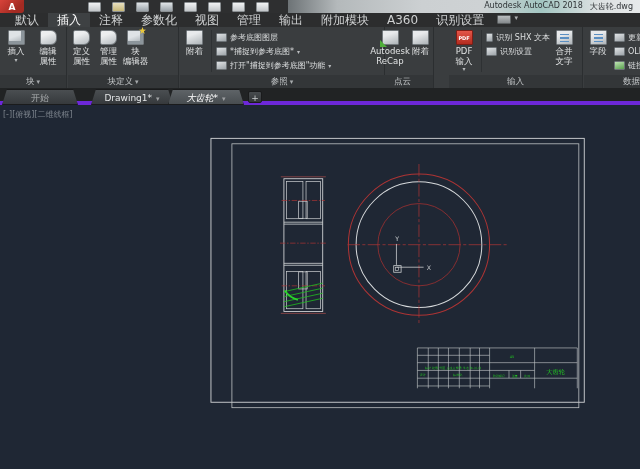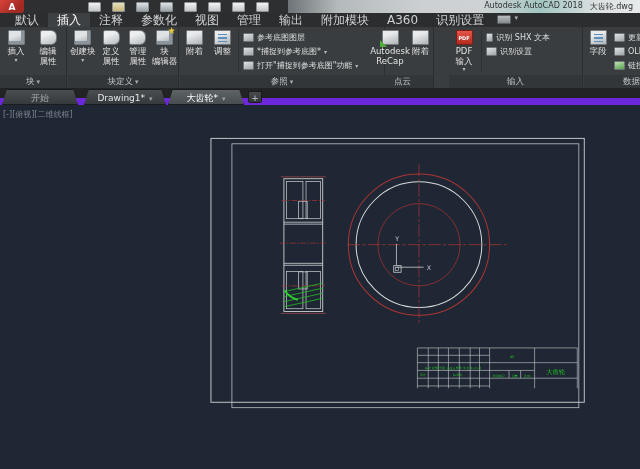--- a/index.html
+++ b/index.html
@@ -55,26 +55,26 @@
     background:repeating-linear-gradient(180deg,#5b8fc2 0 1.5px,transparent 1.5px 3.5px); }
   .optcol { display:flex; flex-direction:column; padding-top:4px; gap:2px; }
   .optrow { display:flex; align-items:center; height:12px; white-space:nowrap; }
   .optrow .oic { width:11px; height:9px; margin:0 3px 0 2px; border-radius:1px;
     background:linear-gradient(160deg,#dfe2e4,#9fa6ab); border:1px solid #6d7377; }
   .optrow .otx { font-size:8px; color:#dddfe0; }
   .optrow.has-arrow::after { content:"▾"; font-size:6px; color:#b8bbbd; margin-left:3px; }
   .vsep { width:1px; align-self:stretch; background:#2e3133; margin:3px 2px; }
 
   
-  #filetabs { left:0; top:88px; width:640px; height:17px; background:#212324; border-bottom:7px solid #6d28d9; }
+  #filetabs { left:0; top:88px; width:640px; height:17px; background:#212324; border-bottom:4px solid #6d28d9; }
   .ftab { position:absolute; top:1px; height:16px; color:#e4e6e7; font-size:9px; text-align:center;
     line-height:16px; background:linear-gradient(180deg,#4a4e51,#36393c); border:1px solid #1a1b1c;
     clip-path:polygon(5px 0,calc(100% - 5px) 0,100% 100%,0 100%); white-space:nowrap; }
   .ftab.start { color:#a8abad; }
-  .ftab.active { background:linear-gradient(180deg,#5e6367,#484d50); color:#fff; }
+  .ftab.active { background:linear-gradient(180deg,#5e6367,#484d50); color:#fff;font-style:italic; }
   .ftab .dd { font-size:7px; color:#9da0a2; margin-left:4px; }
   #ftab-plus { position:absolute; left:248px; top:3px; width:14px; height:12px; color:#c9cccd;
     background:linear-gradient(180deg,#474b4e,#333638); border:1px solid #1a1b1c; font-size:9px;
     text-align:center; line-height:12px; border-radius:2px; }
 
   
   #canvas { left:0; top:105px; width:640px; height:364px; background:#1f2734;padding-left:26px; }
   #vp-label { left:3px; top:4px; font-size:8px; color:#7d848d; position:absolute; }
   svg text { font-family:"DejaVu Sans","Liberation Sans",sans-serif; }
 </style>
@@ -126,24 +126,20 @@
           <div class="ic tag"></div>
           <div class="lbl">编辑</div>
           <div class="lbl">属性</div>
         </div>
       </div>
       <div class="plabel has-arrow">块</div>
     </div>
 
     <div class="panel" style="left:68px;width:111px">
       <div class="pbody">
-        <div class="bigbtn has-arrow" style="width:30px">
-          <div class="ic cube"></div>
-          <div class="lbl">创建块</div>
-        </div>
         <div class="bigbtn" style="width:27px">
           <div class="ic tag"></div>
           <div class="lbl">定义</div>
           <div class="lbl">属性</div>
         </div>
         <div class="bigbtn" style="width:27px">
           <div class="ic tag"></div>
           <div class="lbl">管理</div>
           <div class="lbl">属性</div>
         </div>
@@ -155,24 +151,20 @@
       </div>
       <div class="plabel has-arrow">块定义</div>
     </div>
 
     <div class="panel" style="left:180px;width:205px">
       <div class="pbody">
         <div class="bigbtn" style="width:29px">
           <div class="ic"></div>
           <div class="lbl">附着</div>
         </div>
-        <div class="bigbtn" style="width:27px">
-          <div class="ic pagea"></div>
-          <div class="lbl">调整</div>
-        </div>
         <div class="vsep"></div>
         <div class="optcol">
           <div class="optrow">
             <div class="oic"></div>
             <div class="otx">参考底图图层</div>
           </div>
           <div class="optrow has-arrow">
             <div class="oic"></div>
             <div class="otx">*捕捉到参考底图*</div>
           </div>
@@ -211,20 +203,25 @@
         <div class="optcol" style="width:66px">
           <div class="optrow">
             <div class="oic"></div>
             <div class="otx">识别 SHX 文本</div>
           </div>
           <div class="optrow">
             <div class="oic"></div>
             <div class="otx">识别设置</div>
           </div>
         </div>
+        <div class="bigbtn" style="width:28px">
+          <div class="ic pagea"></div>
+          <div class="lbl">合并</div>
+          <div class="lbl">文字</div>
+        </div>
       </div>
       <div class="plabel">输入</div>
     </div>
 
     <div class="panel" style="left:584px;width:95px;border-right:none">
       <div class="pbody">
         <div class="bigbtn" style="width:28px">
           <div class="ic pagea"></div>
           <div class="lbl">字段</div>
         </div>
@@ -244,21 +241,21 @@
         </div>
       </div>
       <div class="plabel">数据</div>
     </div>
   </div>
 
   <div class="abs" id="filetabs">
     <div class="ftab start" style="left:2px;width:76px">
       <span>开始</span>
     </div>
-    <div class="ftab" style="left:84px;width:82px">
+    <div class="ftab" style="left:91px;width:82px">
       <span>Drawing1*</span><span class="dd">▾</span>
     </div>
     <div class="ftab active" style="left:168px;width:76px">
       <span>大齿轮*</span><span class="dd">▾</span>
     </div>
     <div id="ftab-plus">+</div>
   </div>
 
   <div class="abs" id="canvas">
     <div id="vp-label">[-][俯视][二维线框]</div>

